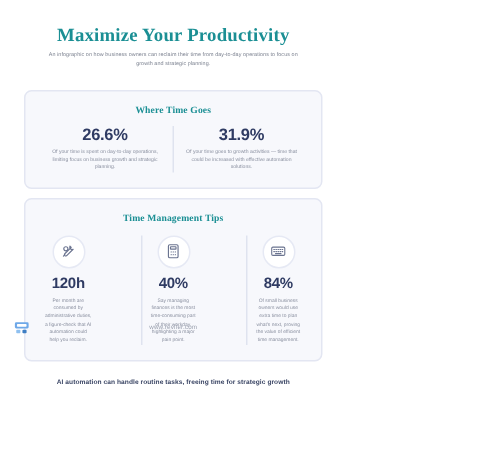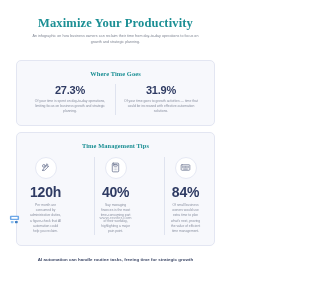--- a/index.html
+++ b/index.html
@@ -95,21 +95,21 @@
     border-radius: 50%;
     background: #ffffff;
     border: 0.6px solid #e6e9f4;
     display: flex;
     align-items: center;
     justify-content: center;
   }
   .tip-icon svg { display: block; }
   .tip-value {
     margin-top: 5px;
-    font-size: 14px;
+    font-size: 10px;
     font-weight: bold;
     color: #2f3b63;
     letter-spacing: -0.2px;
   }
   .tip-desc {
     margin-top: 3px;
     font-size: 3.3px;
     line-height: 1.62;
     color: #8a90a0;
   }
@@ -150,21 +150,21 @@
 
   <div class="header">
     <div class="title">Maximize Your Productivity</div>
     <div class="subtitle">An infographic on how business owners can reclaim their time from day-to-day operations to focus on growth and strategic planning.</div>
   </div>
 
   <div class="card">
     <div class="card-title">Where Time Goes</div>
     <div class="stats-row">
       <div class="stat-col">
-        <div class="stat-value">27.3%</div>
+        <div class="stat-value">26.6%</div>
         <div class="stat-desc">Of your time is spent on day-to-day operations, limiting focus on business growth and strategic planning.</div>
       </div>
       <div class="stat-col divider">
         <div class="stat-value">31.9%</div>
         <div class="stat-desc">Of your time goes to growth activities — time that could be increased with effective automation solutions.</div>
       </div>
     </div>
   </div>
 
   <div class="card">

